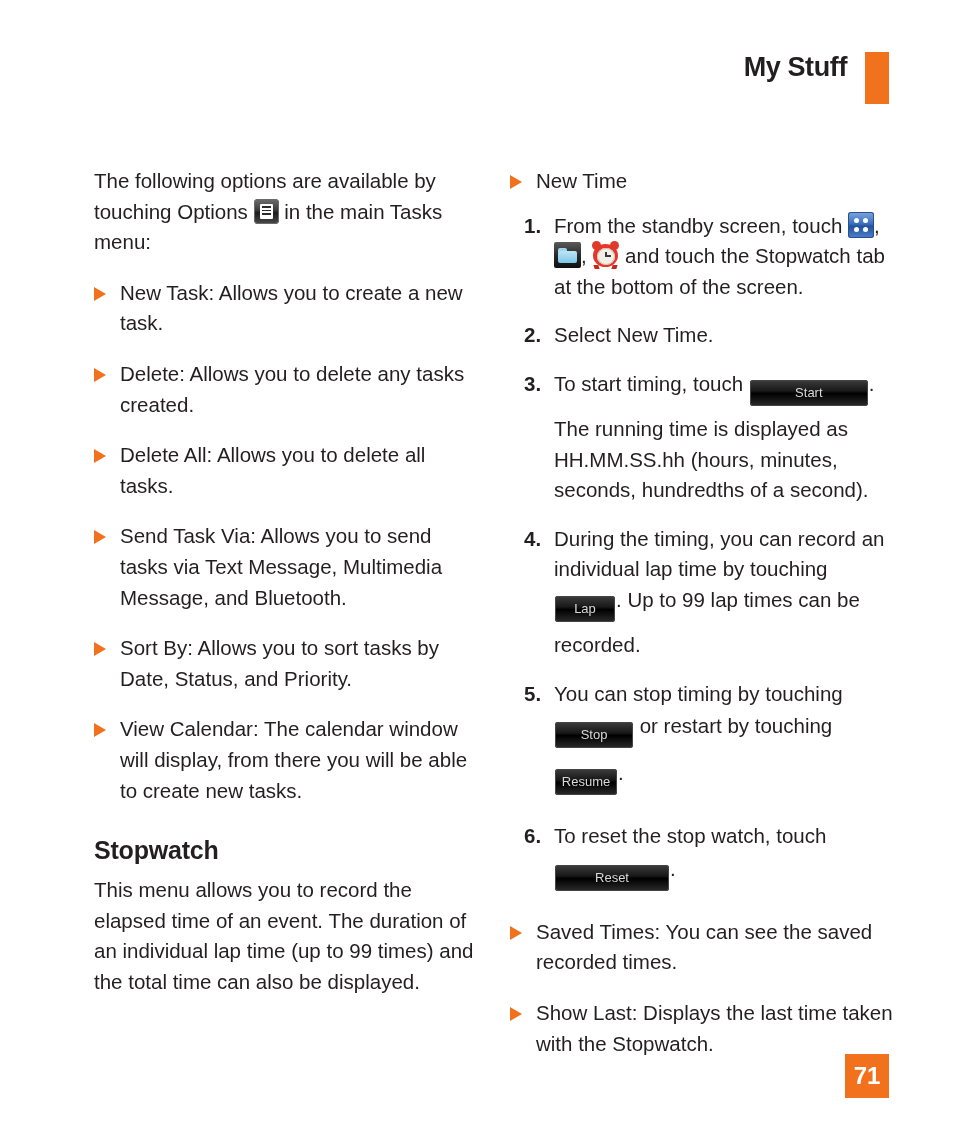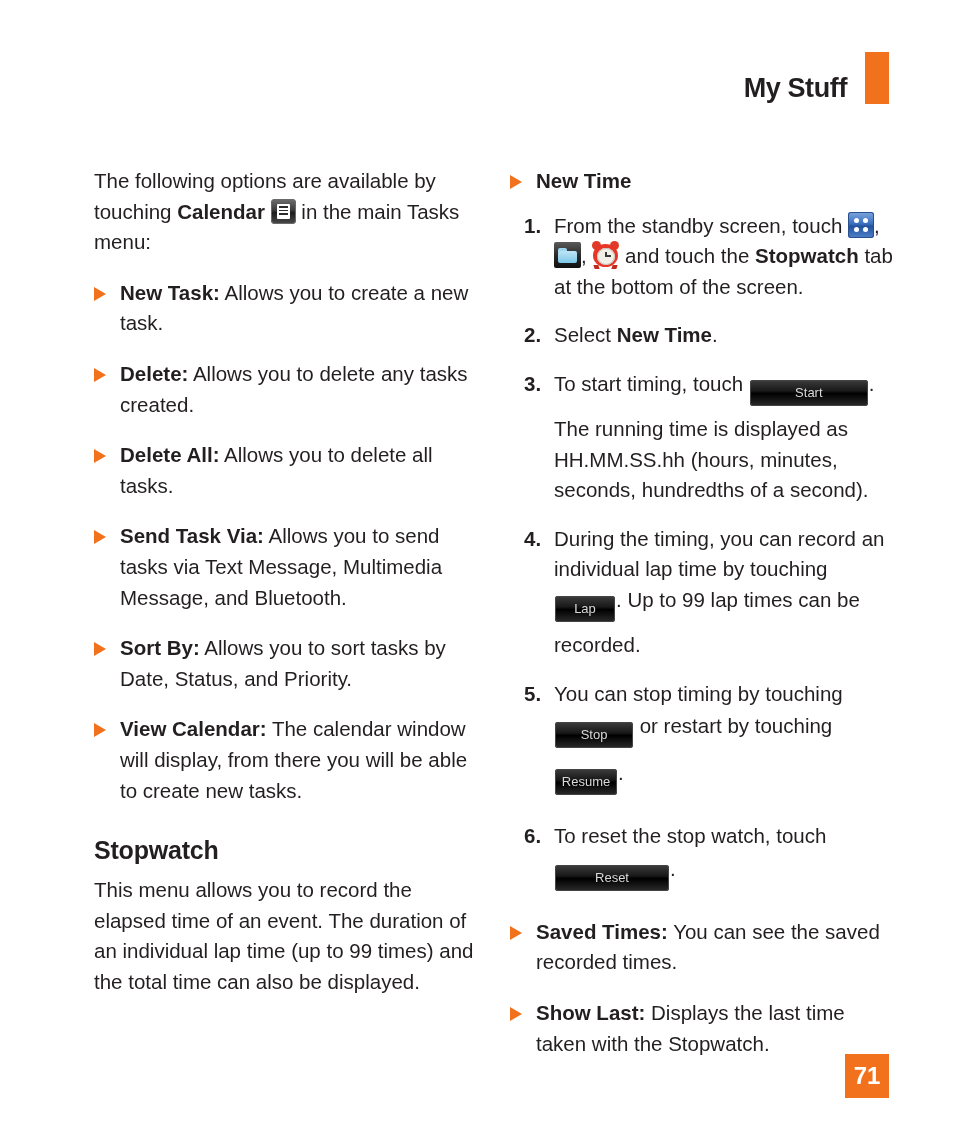--- a/index.html
+++ b/index.html
@@ -15,21 +15,21 @@
     color: #231f20;
     overflow: hidden;
   }
 
   
   .page-header {
     position: absolute;
     top: 52px;
     right: 65px;
     display: flex;
-    align-items: flex-end;
+    align-items: flex-start;
     gap: 18px;
   }
   .header-title {
     font-size: 27px;
     font-weight: bold;
     letter-spacing: -0.4px;
     color: #231f20;
   }
   .header-bar {
     width: 24px;
@@ -53,21 +53,21 @@
 
   p, .blk {
     margin: 0;
     font-size: 20.5px;
     line-height: 30.6px;
     color: #231f20;
     font-weight: 400;
   }
   .intro { margin-bottom: 20px; }
 
-  b, .b { font-weight: bold; margin-top: 38px; }
+  b, .b { font-weight: normal; margin-top: 38px; }
 
   
   .bullet-item {
     position: relative;
     padding-left: 26px;
     margin-bottom: 20px;
     font-size: 20.5px;
     line-height: 30.6px;
   }
   .tri {
@@ -271,21 +271,21 @@
 
 <div class="page-header">
   <div class="header-title">My Stuff</div>
   <div class="header-bar"></div>
 </div>
 
 <div class="columns">
 
   <div class="col col-left">
 
-    <p class="intro"><span>The following options are available by touching </span><b>Calendar</b>&nbsp;<span class="icon-inline ico-options"><span class="glyph"></span></span><span> in the main Tasks menu:</span></p>
+    <p class="intro"><span>The following options are available by touching </span><b>Options</b>&nbsp;<span class="icon-inline ico-options"><span class="glyph"></span></span><span> in the main Tasks menu:</span></p>
 
     <div class="bullet-item">
       <span class="tri"></span><b>New Task:</b><span> Allows you to create a new task.</span>
     </div>
 
     <div class="bullet-item">
       <span class="tri"></span><b>Delete:</b><span> Allows you to delete any tasks created.</span>
     </div>
 
     <div class="bullet-item">

